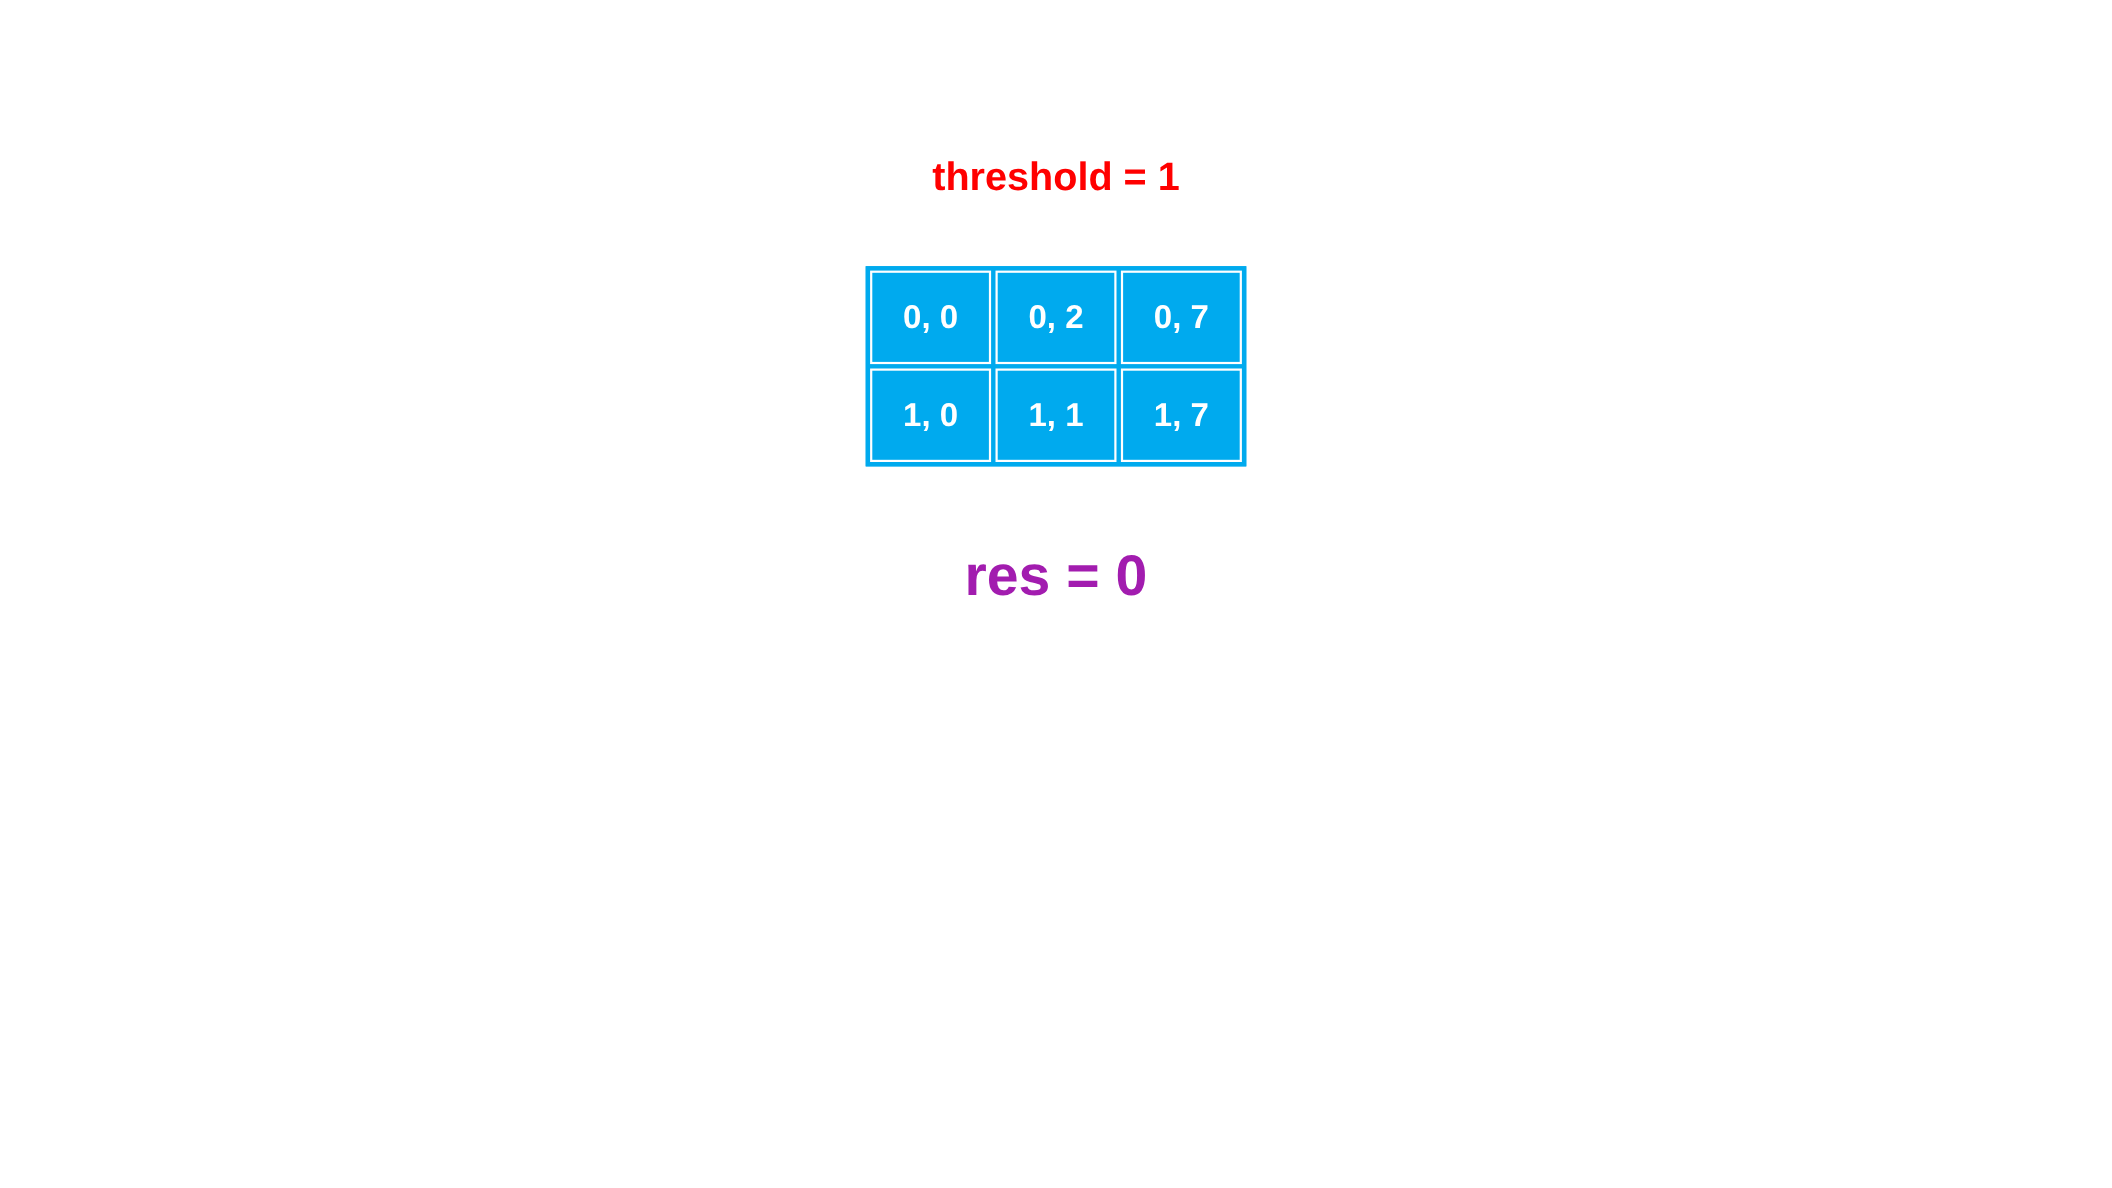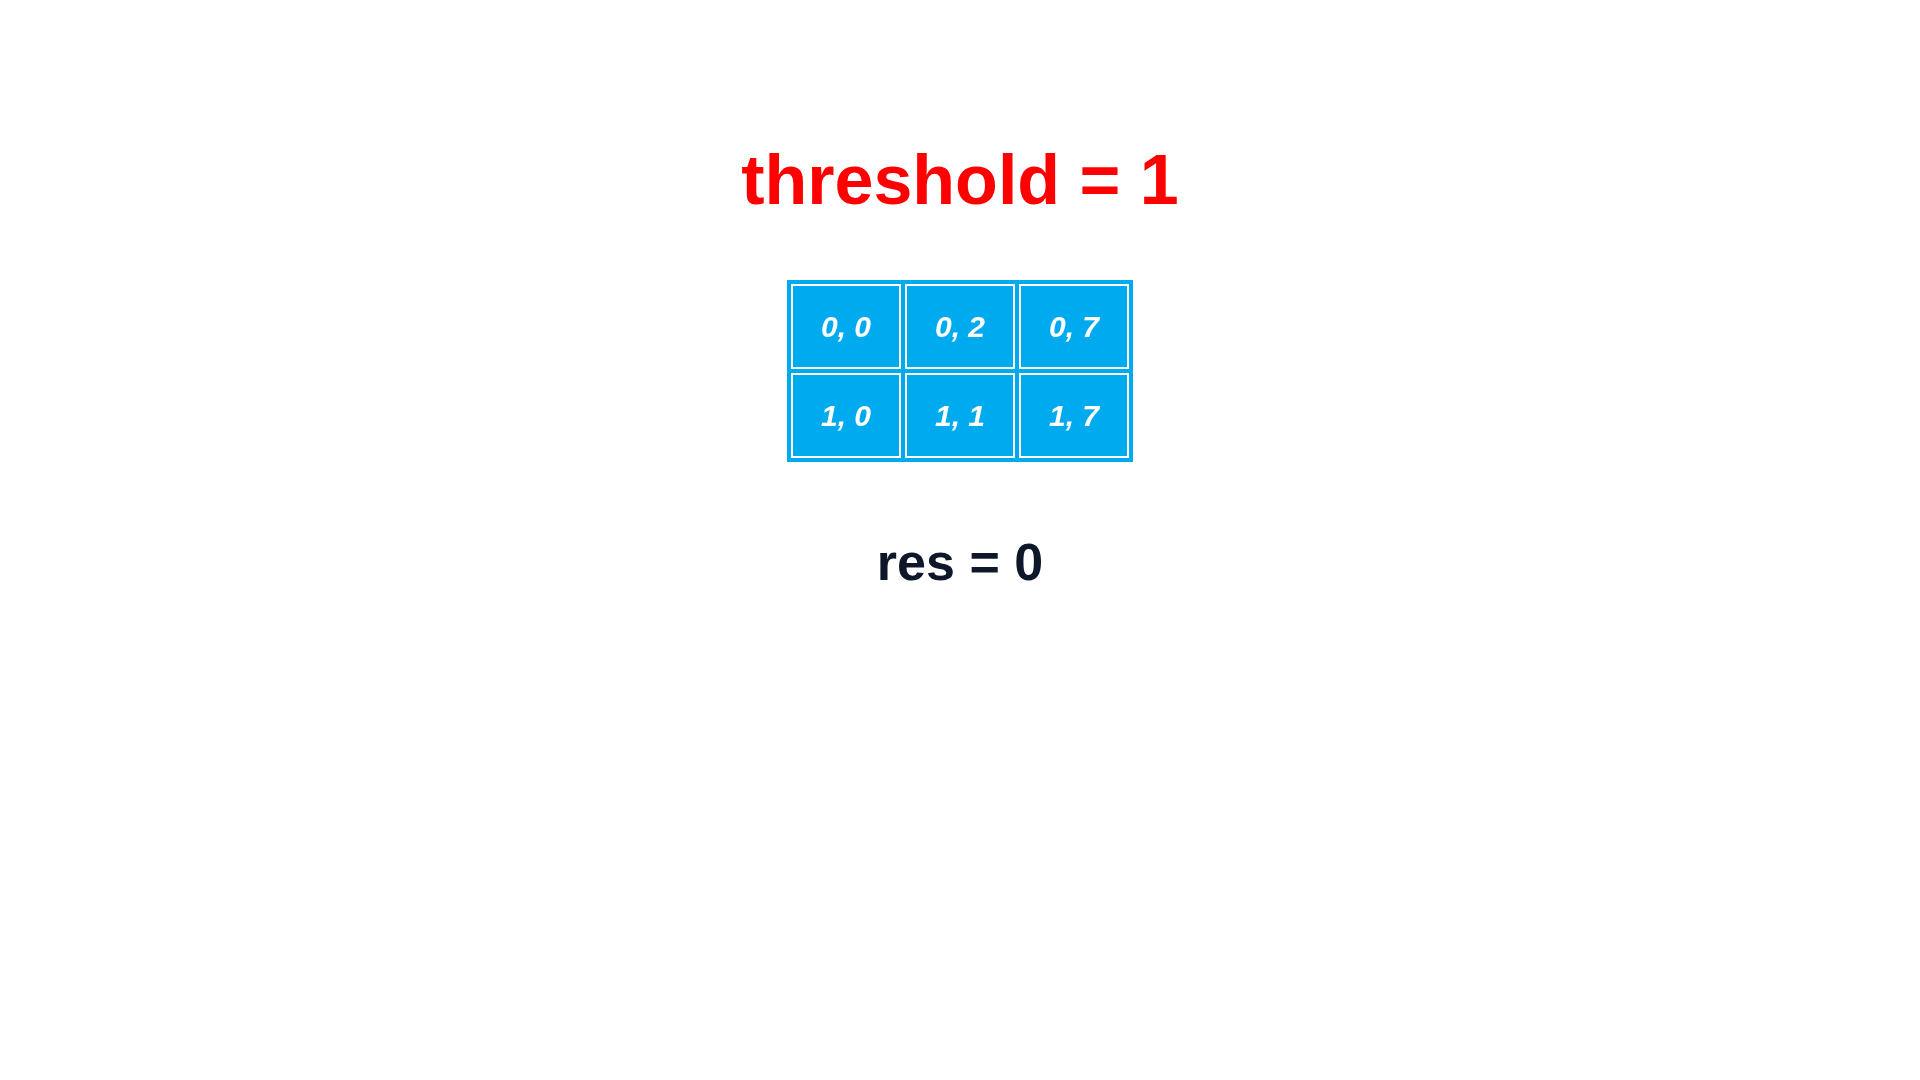--- a/index.html
+++ b/index.html
@@ -14,52 +14,51 @@
       background-color: #ffffff;
       display: flex;
       flex-direction: column;
       align-items: center;
       justify-content: flex-start;
       padding-top: 140px;
       font-family: Arial, sans-serif;
     }
 
     .threshold-label {
-      font-size: 70px;
+      font-size: 36px;
       font-weight: bold;
       color: #ff0000;
       margin-bottom: 60px;
     }
 
     .grid-container {
       display: grid;
       grid-template-columns: repeat(3, 110px);
       grid-template-rows: repeat(2, 85px);
       gap: 4px;
       background-color: #00aaee;
       border: 4px solid #00aaee;
       margin-bottom: 70px;
-      font-style: italic;
     }
 
     .grid-cell {
       background-color: #00aaee;
       display: flex;
       align-items: center;
       justify-content: center;
       font-size: 30px;
       font-weight: bold;
       color: #ffffff;
       border: 2px solid #ffffff;
     }
 
     .res-label {
       font-size: 52px;
       font-weight: bold;
-      color: #0f172a;
+      color: #a21caf;
     }
   </style>
 </head>
 <body>
 
 <div class="threshold-label">threshold = 1</div>
 
 <div class="grid-container">
 
   <div class="grid-cell">0,  0</div>

